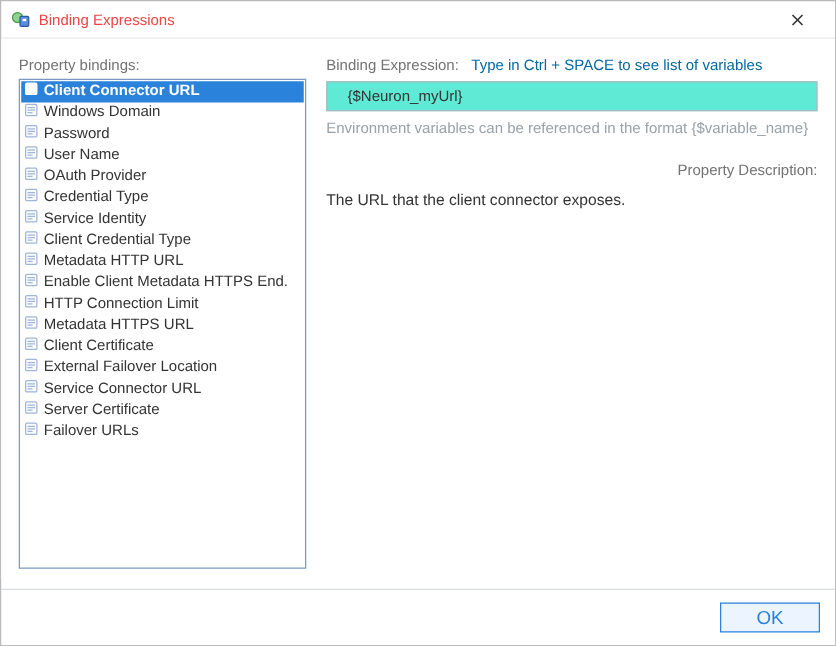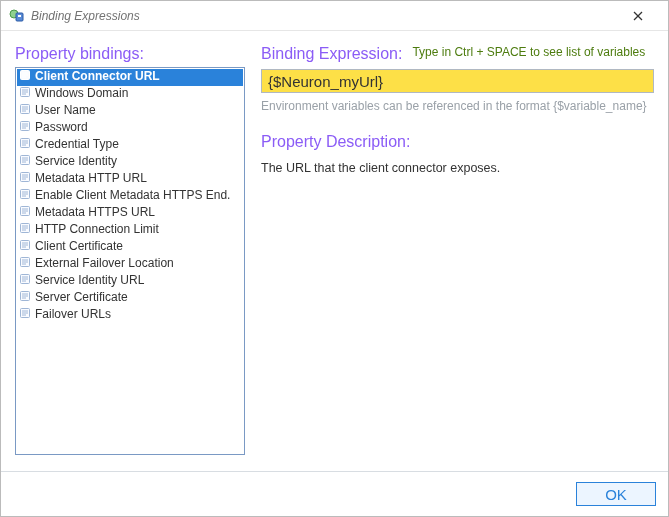--- a/index.html
+++ b/index.html
@@ -27,22 +27,21 @@
     border-bottom: 1px solid #e6e6e6;
   }
   .titlebar .app-icon {
     width: 16px; height: 16px;
     margin-right: 6px;
     display: flex; align-items: center; justify-content: center;
   }
   .titlebar .title {
     flex: 1;
     font-size: 12px;
-    color: #737373;
-    font-style: italic;
+    color: #ef4444;
   }
   .titlebar .close {
     width: 40px; height: 28px;
     display: flex; align-items: center; justify-content: center;
     font-size: 14px;
     color: #333;
     cursor: default;
   }
   .content {
     flex: 1;
@@ -61,26 +60,26 @@
     width: 230px;
     display: flex;
     flex-direction: column;
   }
   .col-right {
     flex: 1;
     display: flex;
     flex-direction: column;
   }
   .label {
-    color: #8b5cf6;
-    font-size: 16px;
+    color: #737373;
+    font-size: 12px;
     margin-bottom: 4px;
   }
   .hint {
-    color: #4d7c0f;
+    color: #0369a1;
     font-size: 12px;
   }
   .help {
     color: #9aa1a8;
     font-size: 12px;
     margin-top: 6px;
   }
   .listbox {
     flex: 1;
     border: 1px solid #7a99c4;
@@ -111,30 +110,31 @@
   .expr-row {
     display: flex;
     align-items: flex-start;
     gap: 10px;
     margin-bottom: 4px;
   }
   .expr-input {
     width: 100%;
     height: 24px;
     border: 1px solid #b0b8c2;
-    padding: 2px 6px;
+    padding: 2px 16px;
     font-family: inherit;
-    font-size: 15px;
+    font-size: 12px;
     color: #333;
-    background: #fde047;
+    background: #5eead4;
     margin-top: 2px;
   }
   .desc-label {
     margin-top: 20px;
     margin-bottom: 10px;
+    text-align: right;
   }
   .desc-text {
     color: #333;
     font-size: 12.5px;
   }
   .footer-sep {
     border-top: 1px solid #d8dde2;
     margin-top: 8px;
   }
   .footer {
@@ -212,32 +212,43 @@
             </div>
             <div class="list-item">
               <span class="prop-icon">
                 <svg width="12" height="12" viewBox="0 0 12 12">
                   <rect x="1.5" y="1.5" width="9" height="9" rx="1" fill="#f9fbff" stroke="#9fb6d6" stroke-width="1"></rect>
                   <line x1="3" y1="4" x2="9" y2="4" stroke="#9fb6d6" stroke-width="1"></line>
                   <line x1="3" y1="6" x2="9" y2="6" stroke="#9fb6d6" stroke-width="1"></line>
                   <line x1="3" y1="8" x2="7" y2="8" stroke="#9fb6d6" stroke-width="1"></line>
                 </svg>
               </span>
+              <span>Password</span>
+            </div>
+            <div class="list-item">
+              <span class="prop-icon">
+                <svg width="12" height="12" viewBox="0 0 12 12">
+                  <rect x="1.5" y="1.5" width="9" height="9" rx="1" fill="#f9fbff" stroke="#9fb6d6" stroke-width="1"></rect>
+                  <line x1="3" y1="4" x2="9" y2="4" stroke="#9fb6d6" stroke-width="1"></line>
+                  <line x1="3" y1="6" x2="9" y2="6" stroke="#9fb6d6" stroke-width="1"></line>
+                  <line x1="3" y1="8" x2="7" y2="8" stroke="#9fb6d6" stroke-width="1"></line>
+                </svg>
+              </span>
               <span>User Name</span>
             </div>
             <div class="list-item">
               <span class="prop-icon">
                 <svg width="12" height="12" viewBox="0 0 12 12">
                   <rect x="1.5" y="1.5" width="9" height="9" rx="1" fill="#f9fbff" stroke="#9fb6d6" stroke-width="1"></rect>
                   <line x1="3" y1="4" x2="9" y2="4" stroke="#9fb6d6" stroke-width="1"></line>
                   <line x1="3" y1="6" x2="9" y2="6" stroke="#9fb6d6" stroke-width="1"></line>
                   <line x1="3" y1="8" x2="7" y2="8" stroke="#9fb6d6" stroke-width="1"></line>
                 </svg>
               </span>
-              <span>Password</span>
+              <span>OAuth Provider</span>
             </div>
             <div class="list-item">
               <span class="prop-icon">
                 <svg width="12" height="12" viewBox="0 0 12 12">
                   <rect x="1.5" y="1.5" width="9" height="9" rx="1" fill="#f9fbff" stroke="#9fb6d6" stroke-width="1"></rect>
                   <line x1="3" y1="4" x2="9" y2="4" stroke="#9fb6d6" stroke-width="1"></line>
                   <line x1="3" y1="6" x2="9" y2="6" stroke="#9fb6d6" stroke-width="1"></line>
                   <line x1="3" y1="8" x2="7" y2="8" stroke="#9fb6d6" stroke-width="1"></line>
                 </svg>
               </span>
@@ -256,20 +267,31 @@
             </div>
             <div class="list-item">
               <span class="prop-icon">
                 <svg width="12" height="12" viewBox="0 0 12 12">
                   <rect x="1.5" y="1.5" width="9" height="9" rx="1" fill="#f9fbff" stroke="#9fb6d6" stroke-width="1"></rect>
                   <line x1="3" y1="4" x2="9" y2="4" stroke="#9fb6d6" stroke-width="1"></line>
                   <line x1="3" y1="6" x2="9" y2="6" stroke="#9fb6d6" stroke-width="1"></line>
                   <line x1="3" y1="8" x2="7" y2="8" stroke="#9fb6d6" stroke-width="1"></line>
                 </svg>
               </span>
+              <span>Client Credential Type</span>
+            </div>
+            <div class="list-item">
+              <span class="prop-icon">
+                <svg width="12" height="12" viewBox="0 0 12 12">
+                  <rect x="1.5" y="1.5" width="9" height="9" rx="1" fill="#f9fbff" stroke="#9fb6d6" stroke-width="1"></rect>
+                  <line x1="3" y1="4" x2="9" y2="4" stroke="#9fb6d6" stroke-width="1"></line>
+                  <line x1="3" y1="6" x2="9" y2="6" stroke="#9fb6d6" stroke-width="1"></line>
+                  <line x1="3" y1="8" x2="7" y2="8" stroke="#9fb6d6" stroke-width="1"></line>
+                </svg>
+              </span>
               <span>Metadata HTTP URL</span>
             </div>
             <div class="list-item">
               <span class="prop-icon">
                 <svg width="12" height="12" viewBox="0 0 12 12">
                   <rect x="1.5" y="1.5" width="9" height="9" rx="1" fill="#f9fbff" stroke="#9fb6d6" stroke-width="1"></rect>
                   <line x1="3" y1="4" x2="9" y2="4" stroke="#9fb6d6" stroke-width="1"></line>
                   <line x1="3" y1="6" x2="9" y2="6" stroke="#9fb6d6" stroke-width="1"></line>
                   <line x1="3" y1="8" x2="7" y2="8" stroke="#9fb6d6" stroke-width="1"></line>
                 </svg>
@@ -278,42 +300,42 @@
             </div>
             <div class="list-item">
               <span class="prop-icon">
                 <svg width="12" height="12" viewBox="0 0 12 12">
                   <rect x="1.5" y="1.5" width="9" height="9" rx="1" fill="#f9fbff" stroke="#9fb6d6" stroke-width="1"></rect>
                   <line x1="3" y1="4" x2="9" y2="4" stroke="#9fb6d6" stroke-width="1"></line>
                   <line x1="3" y1="6" x2="9" y2="6" stroke="#9fb6d6" stroke-width="1"></line>
                   <line x1="3" y1="8" x2="7" y2="8" stroke="#9fb6d6" stroke-width="1"></line>
                 </svg>
               </span>
+              <span>HTTP Connection Limit</span>
+            </div>
+            <div class="list-item">
+              <span class="prop-icon">
+                <svg width="12" height="12" viewBox="0 0 12 12">
+                  <rect x="1.5" y="1.5" width="9" height="9" rx="1" fill="#f9fbff" stroke="#9fb6d6" stroke-width="1"></rect>
+                  <line x1="3" y1="4" x2="9" y2="4" stroke="#9fb6d6" stroke-width="1"></line>
+                  <line x1="3" y1="6" x2="9" y2="6" stroke="#9fb6d6" stroke-width="1"></line>
+                  <line x1="3" y1="8" x2="7" y2="8" stroke="#9fb6d6" stroke-width="1"></line>
+                </svg>
+              </span>
               <span>Metadata HTTPS URL</span>
             </div>
             <div class="list-item">
               <span class="prop-icon">
                 <svg width="12" height="12" viewBox="0 0 12 12">
                   <rect x="1.5" y="1.5" width="9" height="9" rx="1" fill="#f9fbff" stroke="#9fb6d6" stroke-width="1"></rect>
                   <line x1="3" y1="4" x2="9" y2="4" stroke="#9fb6d6" stroke-width="1"></line>
                   <line x1="3" y1="6" x2="9" y2="6" stroke="#9fb6d6" stroke-width="1"></line>
                   <line x1="3" y1="8" x2="7" y2="8" stroke="#9fb6d6" stroke-width="1"></line>
                 </svg>
               </span>
-              <span>HTTP Connection Limit</span>
-            </div>
-            <div class="list-item">
-              <span class="prop-icon">
-                <svg width="12" height="12" viewBox="0 0 12 12">
-                  <rect x="1.5" y="1.5" width="9" height="9" rx="1" fill="#f9fbff" stroke="#9fb6d6" stroke-width="1"></rect>
-                  <line x1="3" y1="4" x2="9" y2="4" stroke="#9fb6d6" stroke-width="1"></line>
-                  <line x1="3" y1="6" x2="9" y2="6" stroke="#9fb6d6" stroke-width="1"></line>
-                  <line x1="3" y1="8" x2="7" y2="8" stroke="#9fb6d6" stroke-width="1"></line>
-                </svg>
-              </span>
               <span>Client Certificate</span>
             </div>
             <div class="list-item">
               <span class="prop-icon">
                 <svg width="12" height="12" viewBox="0 0 12 12">
                   <rect x="1.5" y="1.5" width="9" height="9" rx="1" fill="#f9fbff" stroke="#9fb6d6" stroke-width="1"></rect>
                   <line x1="3" y1="4" x2="9" y2="4" stroke="#9fb6d6" stroke-width="1"></line>
                   <line x1="3" y1="6" x2="9" y2="6" stroke="#9fb6d6" stroke-width="1"></line>
                   <line x1="3" y1="8" x2="7" y2="8" stroke="#9fb6d6" stroke-width="1"></line>
                 </svg>
@@ -322,21 +344,21 @@
             </div>
             <div class="list-item">
               <span class="prop-icon">
                 <svg width="12" height="12" viewBox="0 0 12 12">
                   <rect x="1.5" y="1.5" width="9" height="9" rx="1" fill="#f9fbff" stroke="#9fb6d6" stroke-width="1"></rect>
                   <line x1="3" y1="4" x2="9" y2="4" stroke="#9fb6d6" stroke-width="1"></line>
                   <line x1="3" y1="6" x2="9" y2="6" stroke="#9fb6d6" stroke-width="1"></line>
                   <line x1="3" y1="8" x2="7" y2="8" stroke="#9fb6d6" stroke-width="1"></line>
                 </svg>
               </span>
-              <span>Service Identity URL</span>
+              <span>Service Connector URL</span>
             </div>
             <div class="list-item">
               <span class="prop-icon">
                 <svg width="12" height="12" viewBox="0 0 12 12">
                   <rect x="1.5" y="1.5" width="9" height="9" rx="1" fill="#f9fbff" stroke="#9fb6d6" stroke-width="1"></rect>
                   <line x1="3" y1="4" x2="9" y2="4" stroke="#9fb6d6" stroke-width="1"></line>
                   <line x1="3" y1="6" x2="9" y2="6" stroke="#9fb6d6" stroke-width="1"></line>
                   <line x1="3" y1="8" x2="7" y2="8" stroke="#9fb6d6" stroke-width="1"></line>
                 </svg>
               </span>

